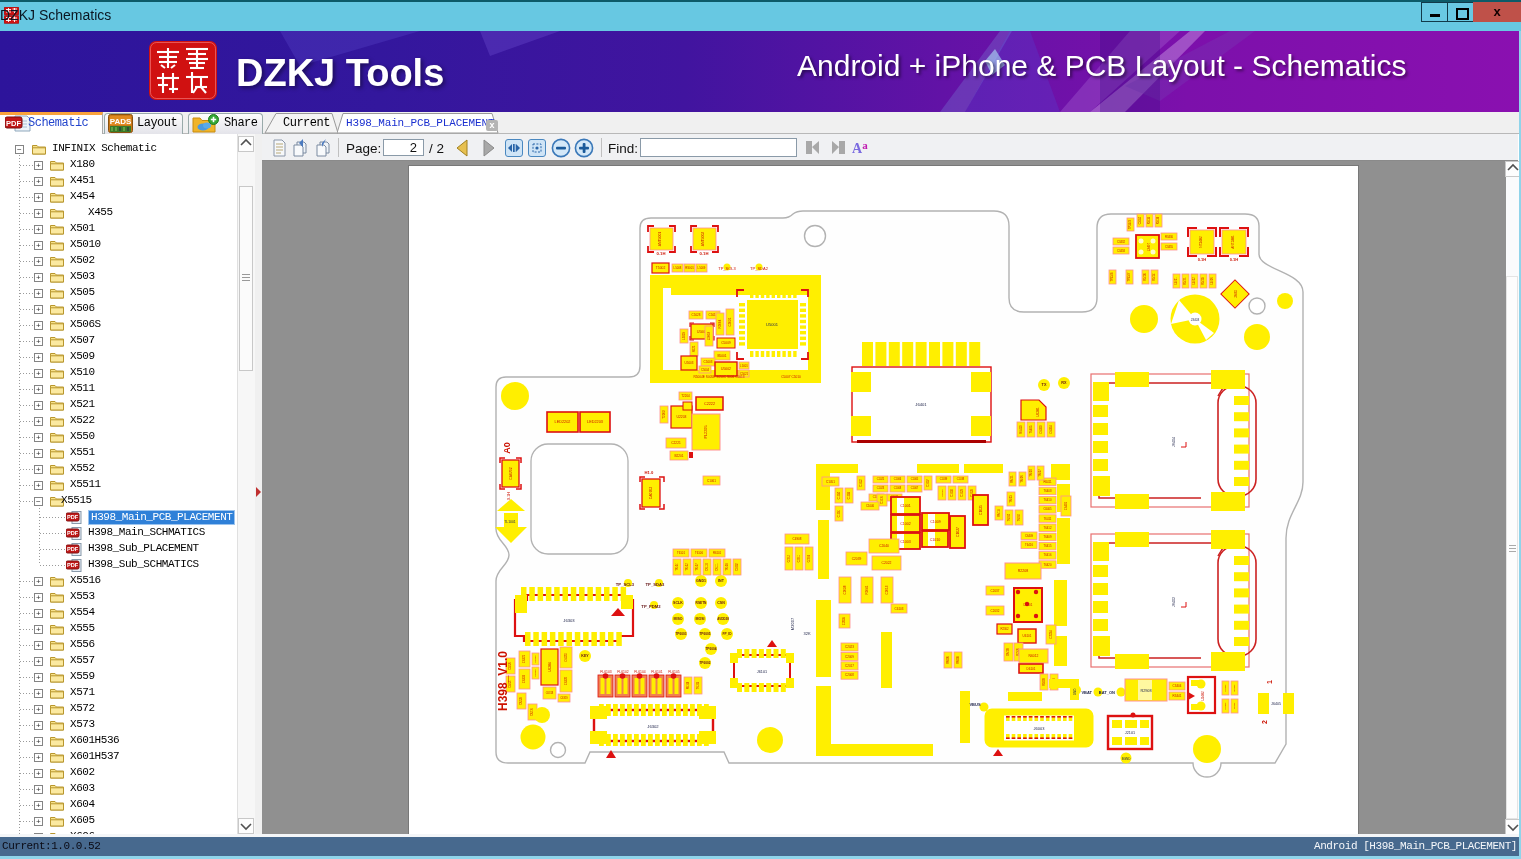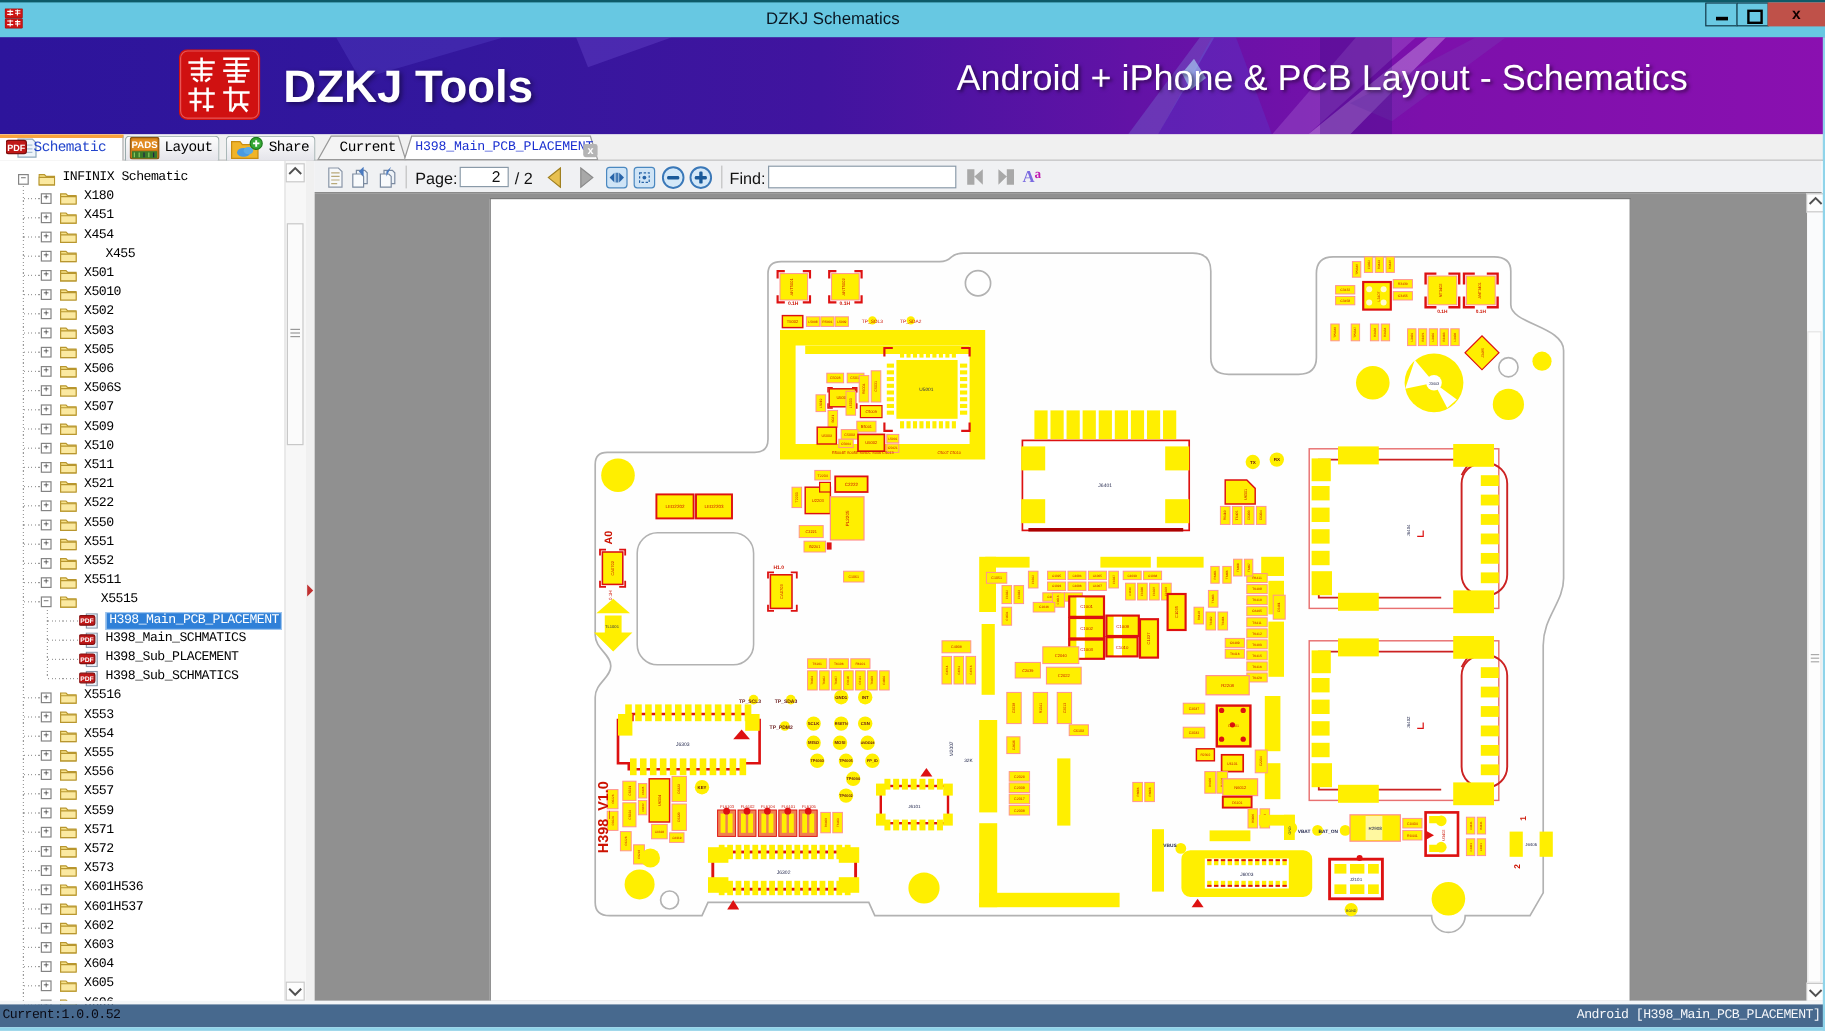--- a/index.html
+++ b/index.html
@@ -12,21 +12,21 @@
       <line x1="8.5" y1="4" x2="13" y2="4"></line>
       <line x1="10.5" y1="1" x2="10.5" y2="6"></line>
       <line x1="2" y1="10.5" x2="7" y2="10.5"></line>
       <line x1="4.5" y1="9.5" x2="4.5" y2="15"></line>
       <line x1="2" y1="13.5" x2="7" y2="13.5"></line>
       <line x1="8.5" y1="11" x2="13" y2="11"></line>
       <line x1="8.5" y1="13" x2="13" y2="13"></line>
       <line x1="10.5" y1="9.5" x2="10.5" y2="15"></line>
     </g>
   </svg>
-<div class="abs" style="left:0;top:7px;width:1388px;text-align:center;font-size:14px;color:#0a1622">DZKJ Schematics</div>
+<div class="abs" style="left:0;top:7px;width:1388px;font-size:14px;color:#0a1622">DZKJ Schematics</div>
 <div class="abs" style="left:1421px;top:2px;width:27px;height:20px;background:#69c9e3;border:1px solid #123a4a;box-sizing:border-box">
     <div class="abs" style="left:8px;top:11px;width:10px;height:3px;background:#000"></div>
   </div>
 <div class="abs" style="left:1447px;top:2px;width:27px;height:20px;background:#69c9e3;border:1px solid #123a4a;box-sizing:border-box">
     <div class="abs" style="left:8px;top:5px;width:9px;height:8px;border:2px solid #000"></div>
   </div>
 <div class="abs" style="left:1473px;top:2px;width:48px;height:20px;background:#bf5149;color:#100;font:bold 13px/19px 'Liberation Sans';text-align:center">x</div>
 <div class="abs" style="left:0;top:31px;width:1521px;height:81px;background:linear-gradient(90deg,#2d149b 0%,#33179d 25%,#41149f 45%,#6212a6 62%,#7c10ab 78%,#8a10b0 100%);overflow:hidden">
     <svg width="1521" height="81" style="position:absolute;left:0;top:0">
       <polygon points="940,81 1000,0 1012,0 965,81" fill="rgba(140,220,255,0.18)"></polygon>
@@ -1104,21 +1104,21 @@
     <path d="M0.5 2.5 L5 2.5 L6.5 4 L13.5 4 L13.5 11 L0.5 11 Z" fill="#f7e28a" stroke="#b8962e" stroke-width="1"></path>
     <path d="M0.5 4.8 L13.5 4.8 L13.5 11 L0.5 11 Z" fill="#fbe9a0" stroke="#b8962e" stroke-width="1"></path>
   </svg>
 <div style="position:absolute;left:70px;top:478px;height:13px;color:#000;font:11px/13px 'Liberation Mono';letter-spacing:-0.45px;white-space:pre">X5511</div>
 <div style="position:absolute;left:20px;top:501px;width:14px;height:1px;background-image:repeating-linear-gradient(to right,#9a9a9a 0 1px,transparent 1px 3px)"></div>
 <div style="position:absolute;left:34px;top:497px;width:9px;height:9px;background:#fff;border:1px solid #848484;box-sizing:border-box;font:8px/7px 'Liberation Mono';text-align:center;color:#333">−</div>
 <svg style="position:absolute;left:50px;top:495px" width="14" height="12" viewBox="0 0 14 12">
     <path d="M0.5 2.5 L5 2.5 L6.5 4 L13.5 4 L13.5 11 L0.5 11 Z" fill="#f7e28a" stroke="#b8962e" stroke-width="1"></path>
     <path d="M0.5 4.8 L13.5 4.8 L13.5 11 L0.5 11 Z" fill="#fbe9a0" stroke="#b8962e" stroke-width="1"></path>
   </svg>
-<div style="position:absolute;left:84px;top:494px;height:13px;color:#000;font:11px/13px 'Liberation Mono';letter-spacing:-0.45px;white-space:pre">X5515</div>
+<div style="position:absolute;left:61px;top:494px;height:13px;color:#000;font:11px/13px 'Liberation Mono';letter-spacing:-0.45px;white-space:pre">X5515</div>
 <div style="position:absolute;left:40px;top:517px;width:26px;height:1px;background-image:repeating-linear-gradient(to right,#9a9a9a 0 1px,transparent 1px 3px)"></div>
 <svg style="position:absolute;left:66px;top:511px" width="16" height="13" viewBox="0 0 16 13">
     <rect x="6" y="0.5" width="9" height="12" fill="#e8f0f8" stroke="#8899aa" stroke-width="1"></rect>
     <line x1="8" y1="3" x2="13" y2="3" stroke="#aabbcc"></line>
     <line x1="8" y1="5" x2="13" y2="5" stroke="#aabbcc"></line>
     <line x1="8" y1="7" x2="13" y2="7" stroke="#aabbcc"></line>
     <rect x="0" y="2" width="13" height="8" rx="1.5" fill="#c01818" stroke="#801010"></rect>
     <text x="6.5" y="8.3" font-family="Liberation Sans" font-size="5.6" font-weight="bold" fill="#fff" text-anchor="middle">PDF</text>
   </svg>
 <div style="position:absolute;left:88px;top:510px;height:13px;background:#2f80d8;border:1px solid #9cc4ee;color:#fff;padding:0 2px;font:11px/13px 'Liberation Mono';letter-spacing:-0.45px;white-space:pre">H398_Main_PCB_PLACEMENT</div>

